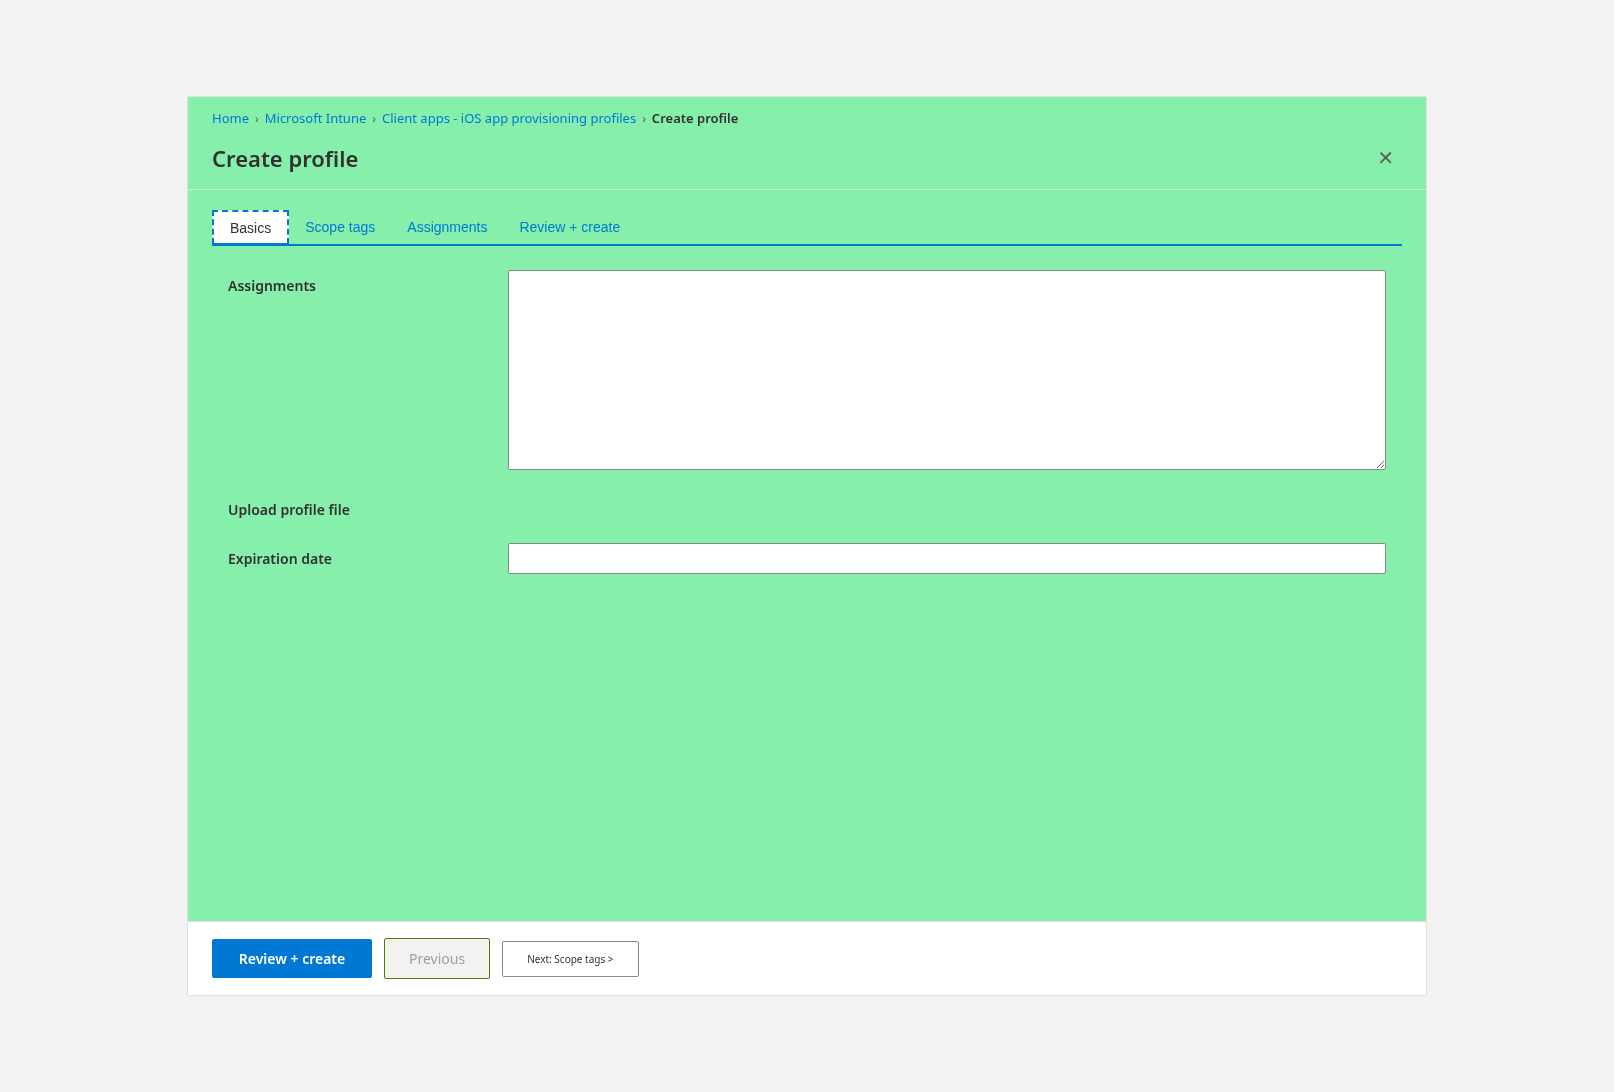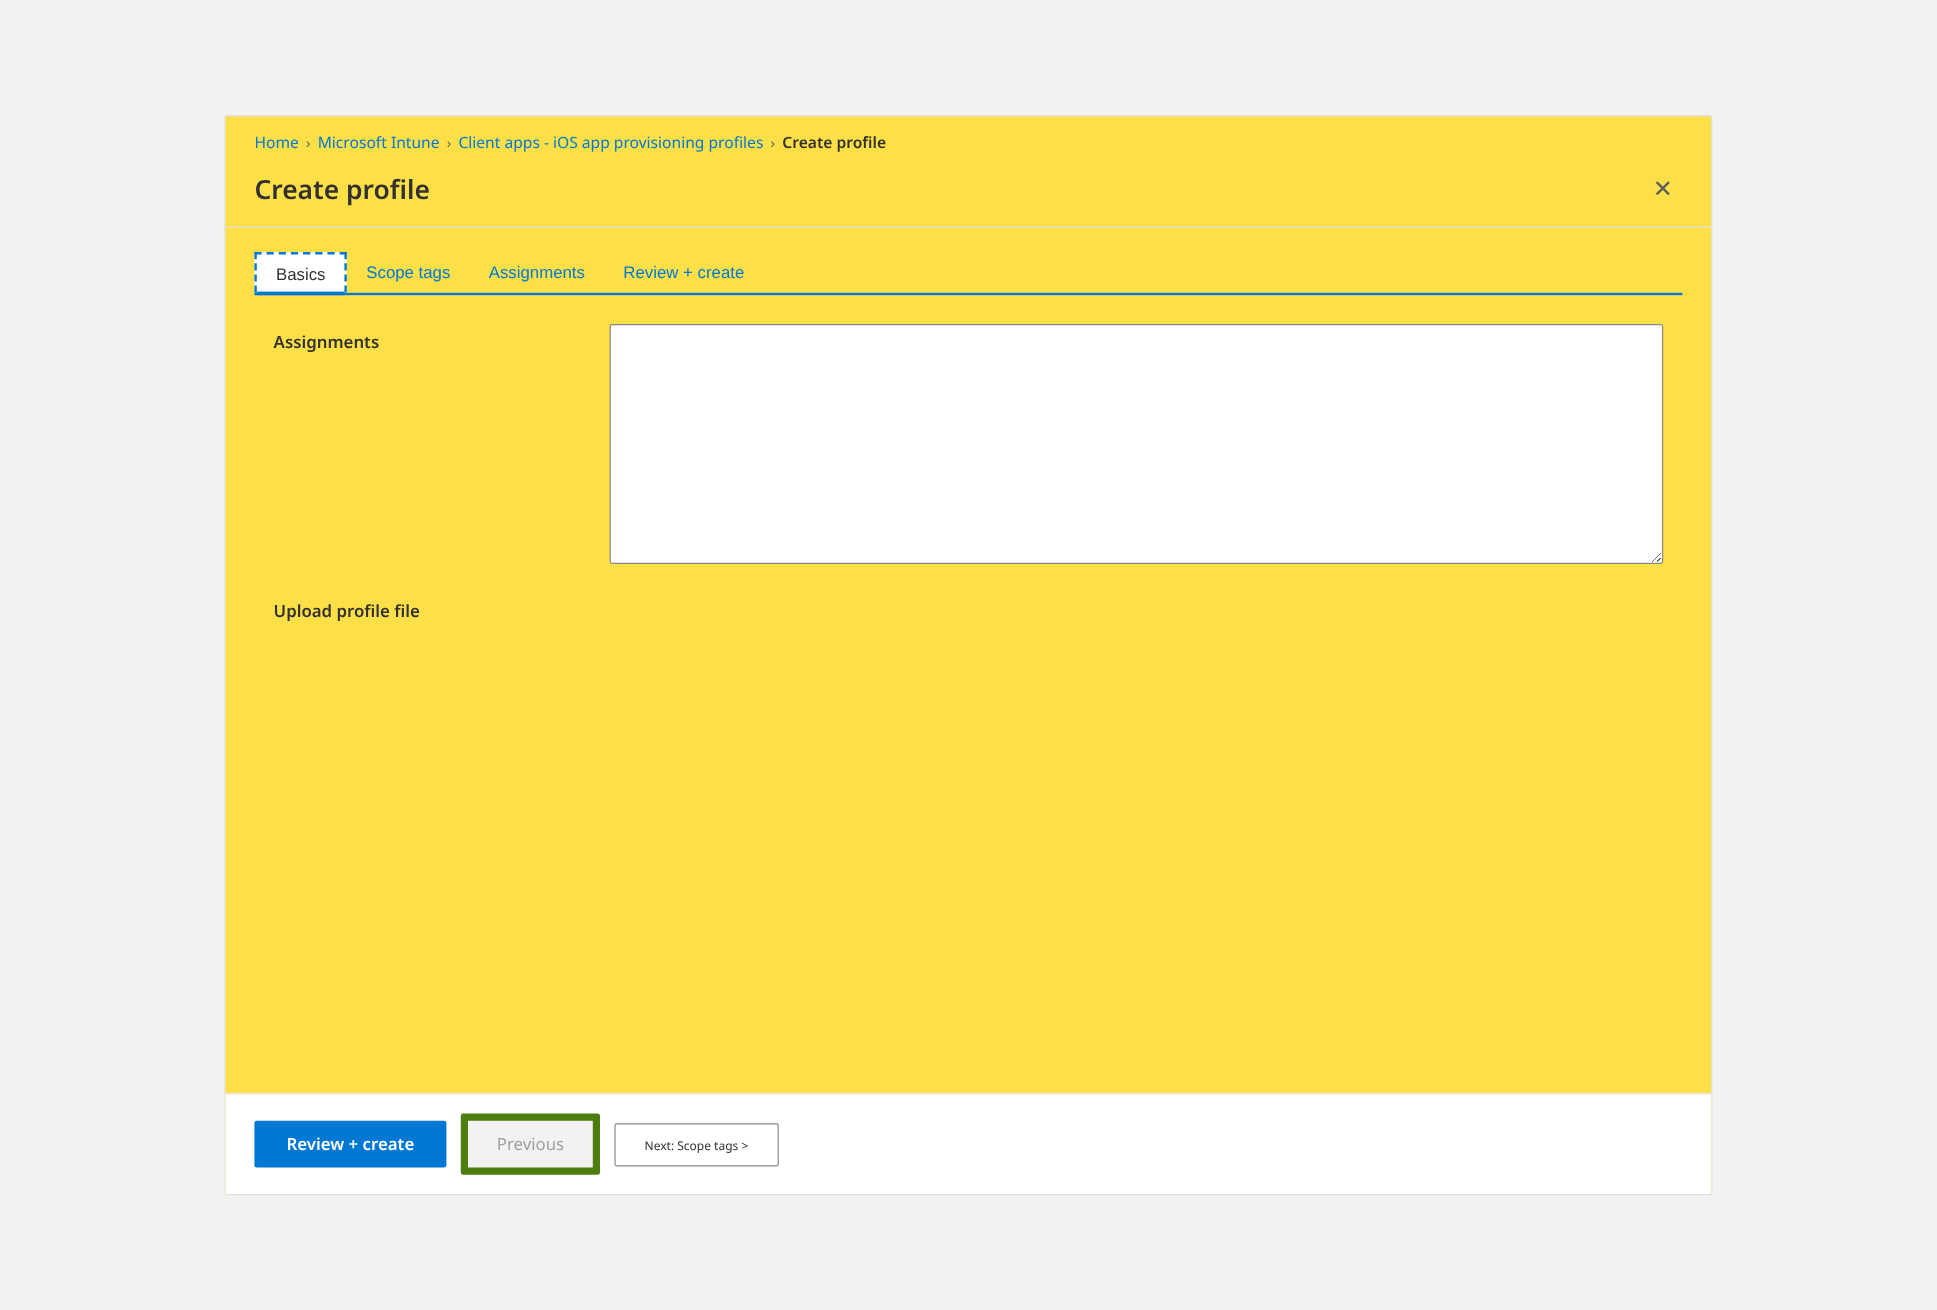--- a/index.html
+++ b/index.html
@@ -7,21 +7,21 @@
       font-family: 'Segoe UI', system-ui, -apple-system, sans-serif;
       font-size: 14px;
       background: #f3f2f1;
       display: flex;
       justify-content: center;
       align-items: center;
       min-height: 100vh;
       padding: 20px;
     }
     .panel {
-      background: #fde047;
+      background: #86efac;
       width: 1240px;
       min-height: 900px;
       border: 1px solid #e0e0e0;
       border-radius: 2px;
       display: flex;
       flex-direction: column;
       position: relative;
     }
     .breadcrumb {
       padding: 12px 24px 8px 24px;
@@ -193,21 +193,21 @@
       padding: 10px 24px;
       font-size: 14px;
       font-weight: 600;
       cursor: pointer;
       font-family: inherit;
       min-width: 160px;
     }
     .btn-secondary-disabled {
       background: #f3f2f1;
       color: #a19f9d;
-      border: 6px solid #4d7c0f;
+      border: 1px solid #4d7c0f;
       border-radius: 2px;
       padding: 10px 24px;
       font-size: 14px;
       cursor: not-allowed;
       font-family: inherit;
       min-width: 100px;
     }
     .btn-outline {
       background: white;
       color: #323130;
@@ -254,20 +254,24 @@
 
     <div class="form-row">
       <div class="form-label">Assignments</div>
       <textarea class="form-textarea" style=""></textarea>
     </div>
 
     <div class="form-row">
       <div class="form-label">Upload profile file</div>
     </div>
 
+    <div class="form-row">
+      <div class="form-label">Expiration date</div>
+      <input class="form-input" type="text" value="" style="">
+    </div>
 
   </div>
 
   <div class="bottom-bar">
     <button class="btn-primary">Review + create</button>
     <button class="btn-secondary-disabled" disabled="">Previous</button>
     <button class="btn-outline">Next: Scope tags &gt;</button>
   </div>
 </div>
 

